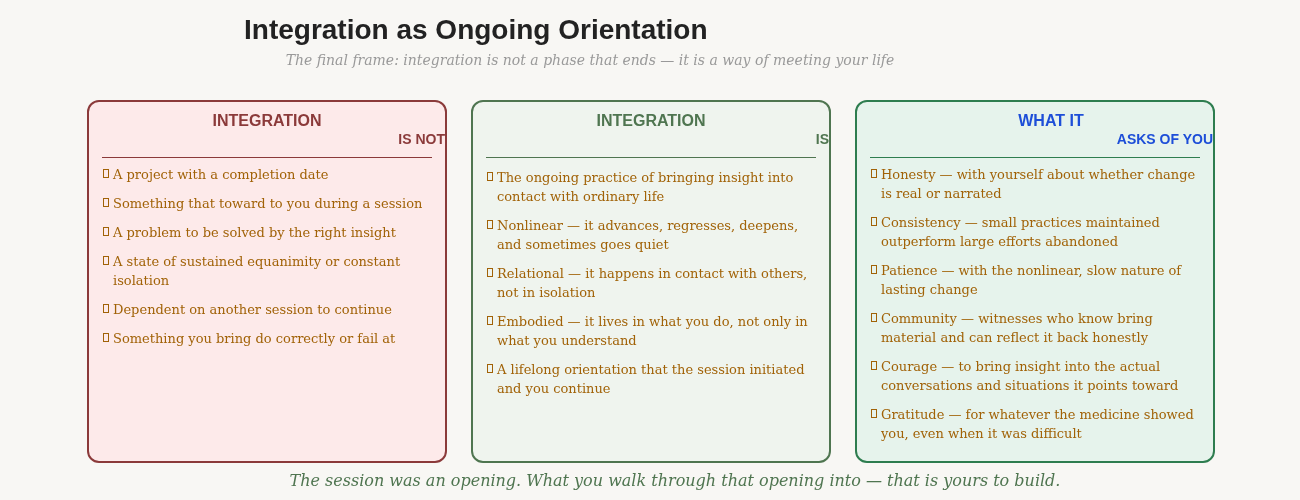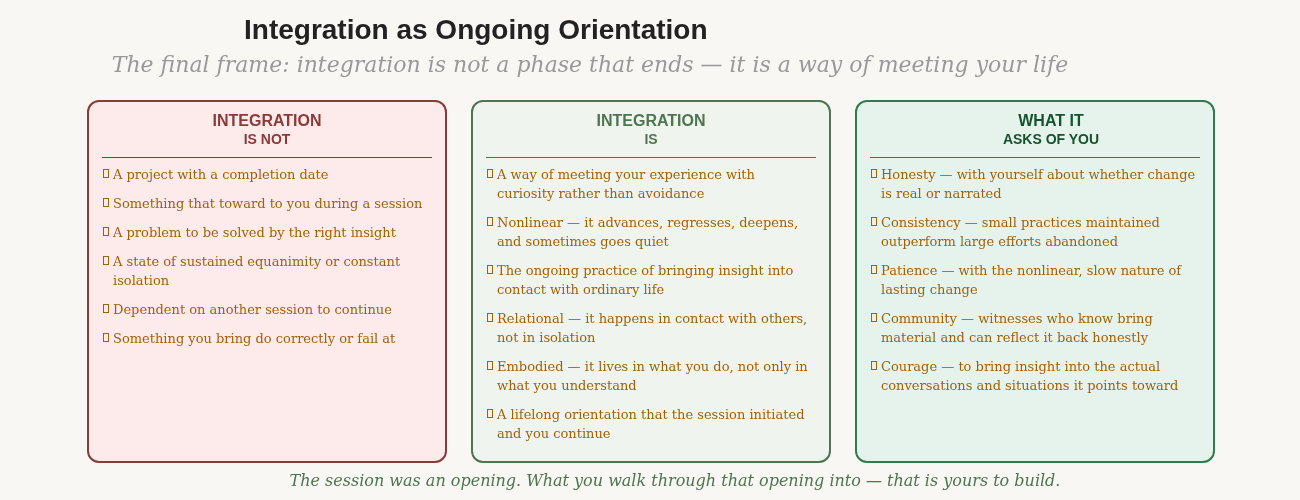--- a/index.html
+++ b/index.html
@@ -5,48 +5,48 @@
   * { box-sizing: border-box; margin: 0; padding: 0; }
   html, body { width: 1300px; height: 500px; background: #f8f7f4; overflow: hidden; }
   body { position: relative; font-family: "DejaVu Serif", serif; }
   .title {
     position: absolute; left: 0; right: 0; top: 14px; text-align: left;
     font-family: "Liberation Sans", sans-serif; font-weight: bold; font-size: 28px; color: #222;
     padding-left: 244px; width: 1000px;
   }
   .subtitle {
     position: absolute; left: 0; top: 52px; width: 1180px; text-align: center;
-    font-family: "DejaVu Serif", serif; font-style: italic; font-size: 22px; color: #999;
+    font-family: "DejaVu Serif", serif; font-style: italic; font-size: 14px; color: #999;
   }
   .card {
     position: absolute; top: 100px; width: 360px; height: 363px;
     border: 2px solid; border-radius: 12px;
   }
   .card .head { text-align: center; font-family: "Liberation Sans", sans-serif; font-weight: bold; }
   .card .h1 { font-size: 16px; margin-top: 9px; line-height: 19px; }
-  .card .h2 { font-size: 14px; line-height: 18px; }
+  .card .h2 { font-size: 14px; line-height: 18px; text-align: right; }
   .card .rule { margin: 9px 13px 0 13px; height: 1px; }
   .card ul { list-style: none; margin: 7px 13px 0 13px; }
   .card li {
     position: relative; padding-left: 11px; font-size: 13px; line-height: 19px; color: #a16207;
     margin-bottom: 10px;
   }
   .card li .bullet {
     position: absolute; left: 1px; top: 4px; width: 6px; height: 9px; border: 1px solid;
   }
   .not { left: 87px; background: #fdeaea; border-color: #8b3a3a; }
   .not .head { color: #8b3a3a; }
   .not .rule { background: #8b3a3a; }
   .not .bullet { border-color: #8b3a3a; }
   .is { left: 471px; background: #eff4ee; border-color: #4f7550; }
   .is .head { color: #4f7550; }
   .is .rule { background: #4f7550; }
   .is .bullet { border-color: #4f7550; }
   .asks { left: 855px; background: #e6f3ec; border-color: #2e7d4f; }
-  .asks .head { color: #14532d; margin-left: 32px; }
+  .asks .head { color: #1d4ed8; margin-left: 32px; }
   .asks .rule { background: #2e7d4f; }
   .asks .bullet { border-color: #2e7d4f; }
   .footer {
     position: absolute; left: 0; top: 471px; width: 1350px; text-align: center;
     font-family: "DejaVu Serif", serif; font-style: italic; font-size: 16px; color: #4f7550;
   }
 </style>
 </head>
 <body>
 
@@ -69,37 +69,38 @@
   </ul>
 </div>
 
 <div class="card is">
   <div class="head">
     <div class="h1">INTEGRATION</div>
     <div class="h2">IS</div>
   </div>
   <div class="rule"></div>
   <ul>
-    <li><span class="bullet"></span><span>A way of meeting your experience with curiosity rather than avoidance</span></li>
+    <li><span class="bullet"></span></li>
+    <li><span class="bullet"></span><span>The ongoing practice of bringing insight into contact with ordinary life</span></li>
     <li><span class="bullet"></span><span>Nonlinear — it advances, regresses, deepens, and sometimes goes quiet</span></li>
-    <li><span class="bullet"></span><span>The ongoing practice of bringing insight into contact with ordinary life</span></li>
     <li><span class="bullet"></span><span>Relational — it happens in contact with others, not in isolation</span></li>
     <li><span class="bullet"></span><span>Embodied — it lives in what you do, not only in what you understand</span></li>
     <li><span class="bullet"></span><span>A lifelong orientation that the session initiated and you continue</span></li>
   </ul>
 </div>
 
 <div class="card asks">
   <div class="head">
     <div class="h1">WHAT IT</div>
     <div class="h2">ASKS OF YOU</div>
   </div>
   <div class="rule"></div>
   <ul>
     <li><span class="bullet"></span><span>Honesty — with yourself about whether change is real or narrated</span></li>
     <li><span class="bullet"></span><span>Consistency — small practices maintained outperform large efforts abandoned</span></li>
     <li><span class="bullet"></span><span>Patience — with the nonlinear, slow nature of lasting change</span></li>
     <li><span class="bullet"></span><span>Community — witnesses who know bring material and can reflect it back honestly</span></li>
     <li><span class="bullet"></span><span>Courage — to bring insight into the actual conversations and situations it points toward</span></li>
+    <li><span class="bullet"></span><span>Gratitude — for whatever the medicine showed you, even when it was difficult</span></li>
   </ul>
 </div>
 
 <div class="footer">The session was an opening. What you walk through that opening into — that is yours to build.</div>
 
 </body></html>

